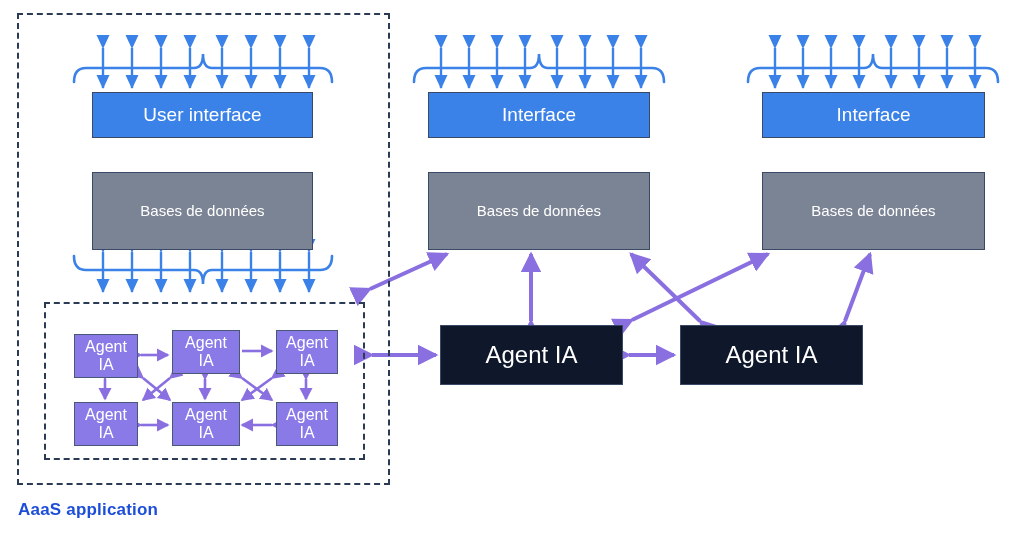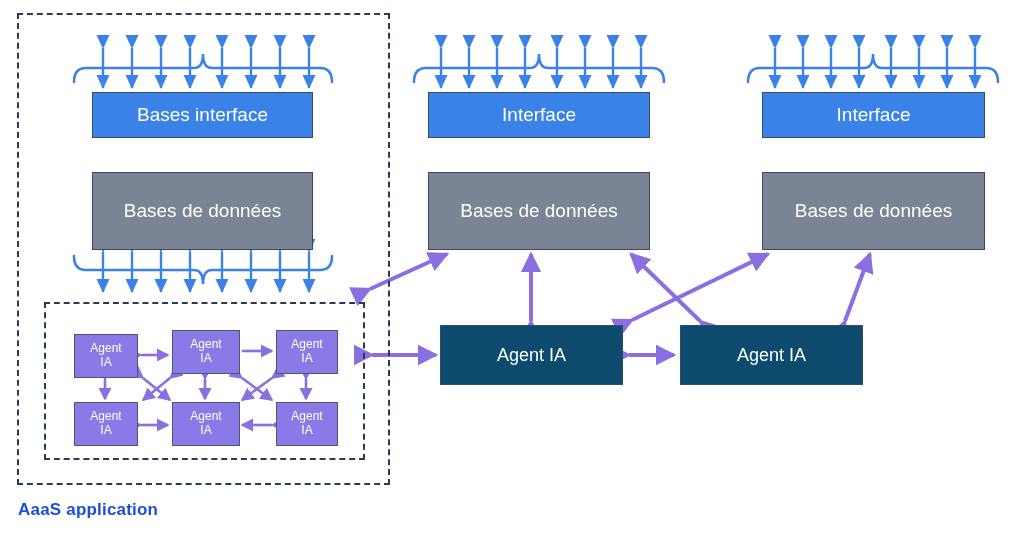--- a/index.html
+++ b/index.html
@@ -4,23 +4,23 @@
 <style>
   html,body{margin:0;padding:0;background:#ffffff;}
   body{width:1024px;height:543px;position:relative;overflow:hidden;
        font-family:"Liberation Sans","DejaVu Sans",sans-serif;}
   #stage{position:absolute;left:0;top:0;width:1024px;height:543px;}
   svg.layer{position:absolute;left:0;top:0;width:1024px;height:543px;}
   .node{position:absolute;box-sizing:border-box;display:flex;align-items:center;
         justify-content:center;text-align:center;color:#ffffff;border:1px solid #3a4a66;
         line-height:1.15;}
   .blue-box{background:#3b82e8;font-size:19px;}
-  .gray-box{background:#7b8494;font-size:19px;}
-  .agent-big{background:#0c4a6e;font-size:18px;}
-  .agent-small{background:#8a7ae8;font-size:12px;border:1px solid #4a5878;}
+  .gray-box{background:#7b8494;font-size:15px;}
+  .agent-big{background:#0f172a;font-size:24px;}
+  .agent-small{background:#8a7ae8;font-size:16px;border:1px solid #4a5878;}
   .caption{position:absolute;color:#1d4ed8;font-size:17px;font-weight:600;
            letter-spacing:.2px;}
   .dashed{position:absolute;box-sizing:border-box;border:2px dashed #2b3a55;}
   .dashed-inner{position:absolute;box-sizing:border-box;border:2px dashed #2b3a55;}
 </style>
 </head>
 <body>
 
 <div id="stage">
 
@@ -132,21 +132,21 @@
       <line x1="170" y1="378" x2="143" y2="400" marker-start="url(#pArrowStart)" marker-end="url(#pArrowEndS)"></line>
 
       <line x1="242" y1="378" x2="272" y2="400" marker-start="url(#pArrowStart)" marker-end="url(#pArrowEndS)"></line>
       <line x1="272" y1="378" x2="242" y2="400" marker-start="url(#pArrowStart)" marker-end="url(#pArrowEndS)"></line>
     </g>
   </svg>
 
   <div class="dashed" style="left:17px;top:13px;width:373px;height:472px;"></div>
   <div class="dashed-inner" style="left:44px;top:302px;width:321px;height:158px;"></div>
 
-  <div class="node blue-box" style="left:92px;top:92px;width:221px;height:46px;">Bases interface</div>
+  <div class="node blue-box" style="left:92px;top:92px;width:221px;height:46px;">User interface</div>
 
   <div class="node gray-box" style="left:92px;top:172px;width:221px;height:78px;">Bases de données</div>
 
   <div class="node agent-small" style="left:74px;top:334px;width:64px;height:44px;flex-direction:column;">
     <span>Agent</span>
     <span>IA</span>
   </div>
   <div class="node agent-small" style="left:172px;top:330px;width:68px;height:44px;flex-direction:column;">
     <span>Agent</span>
     <span>IA</span>

